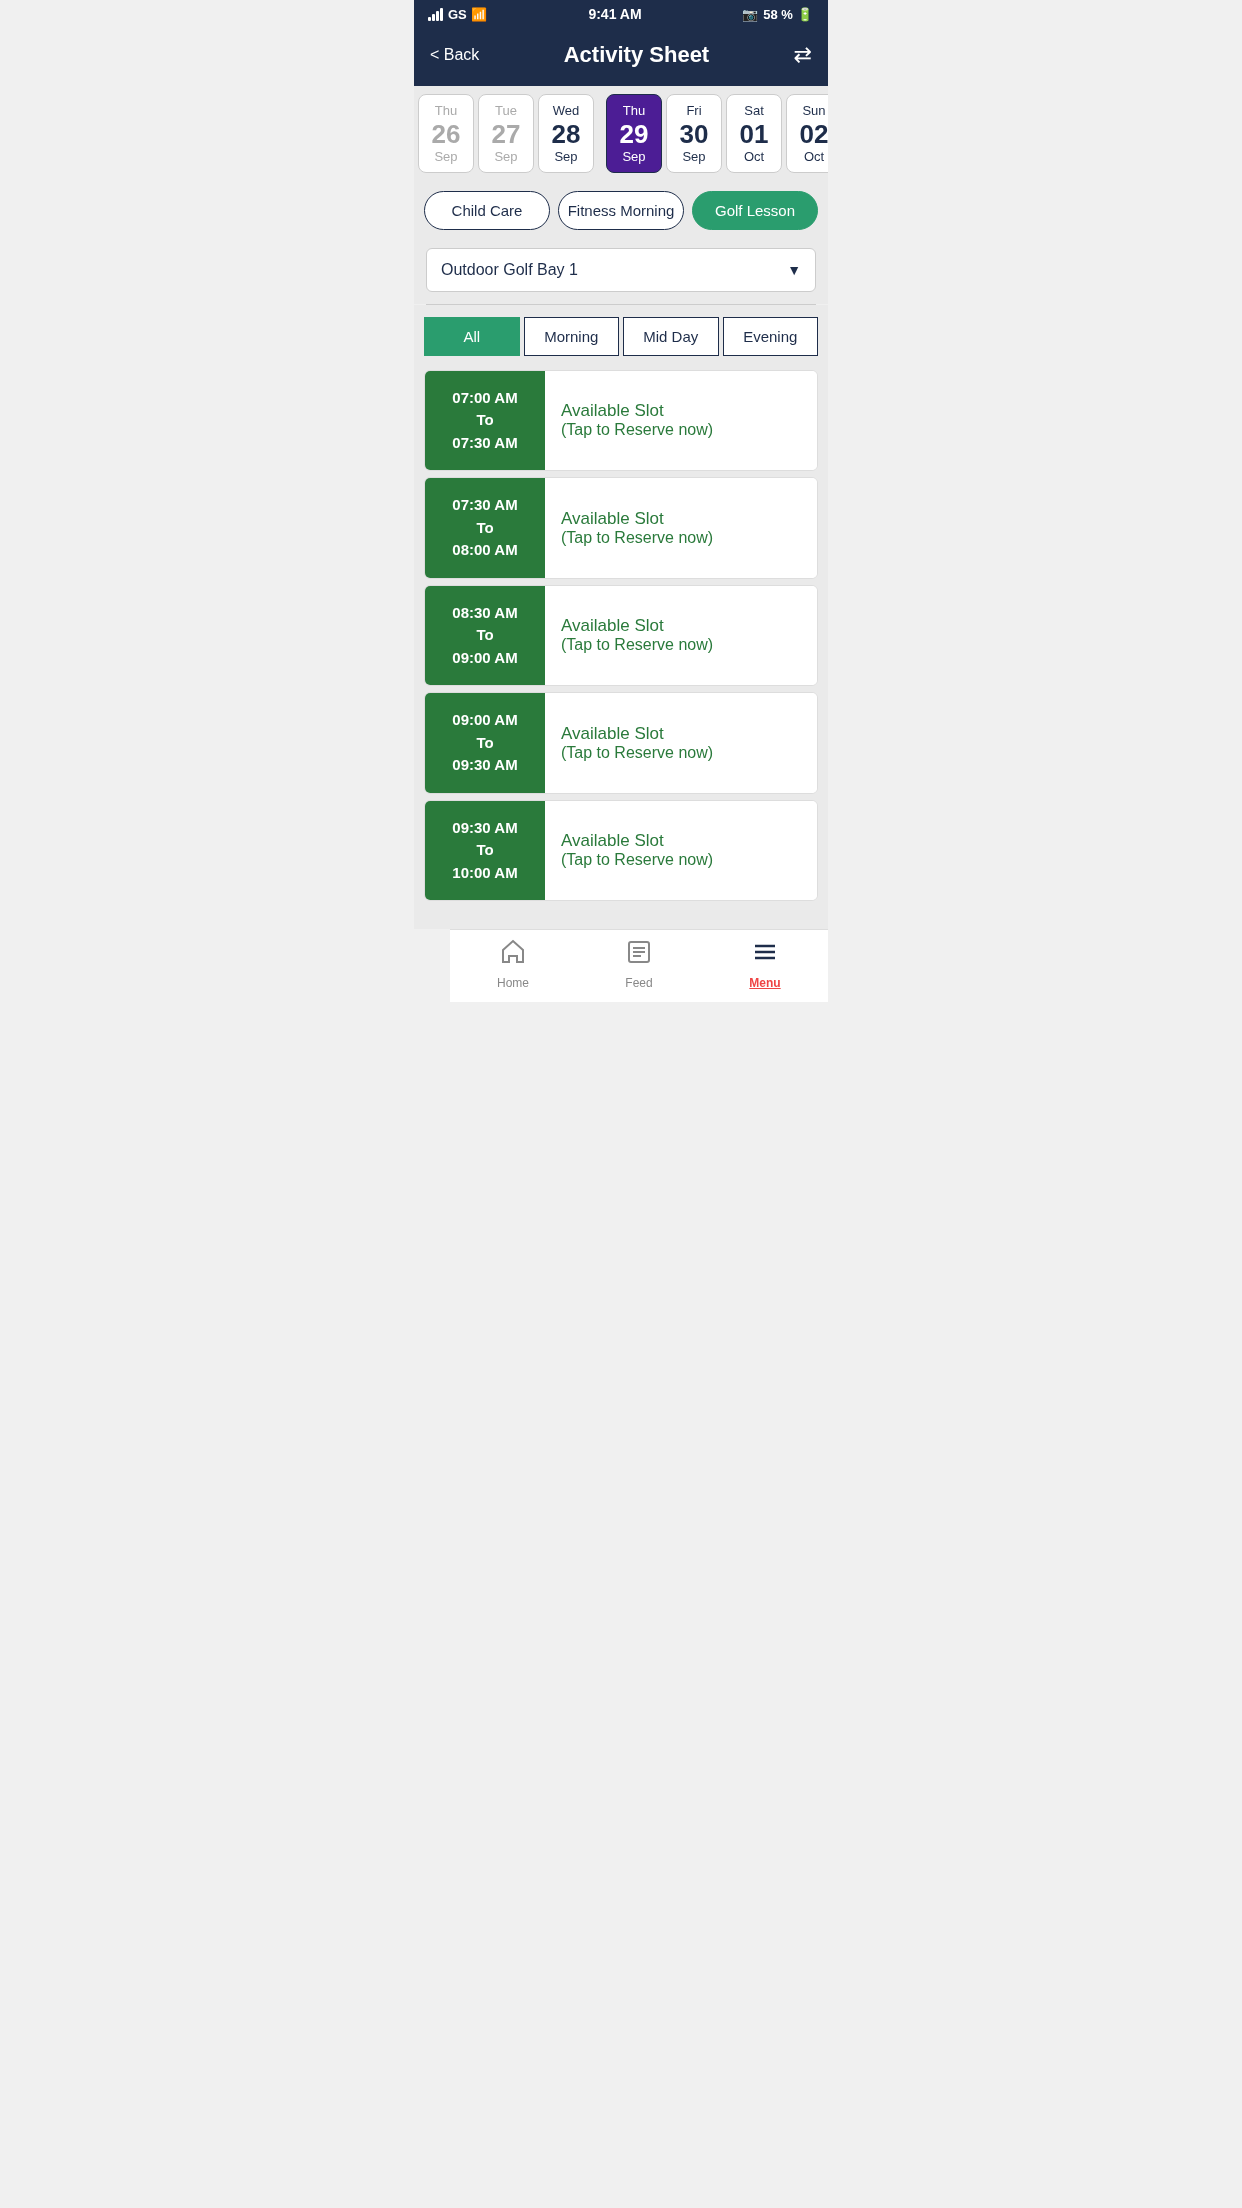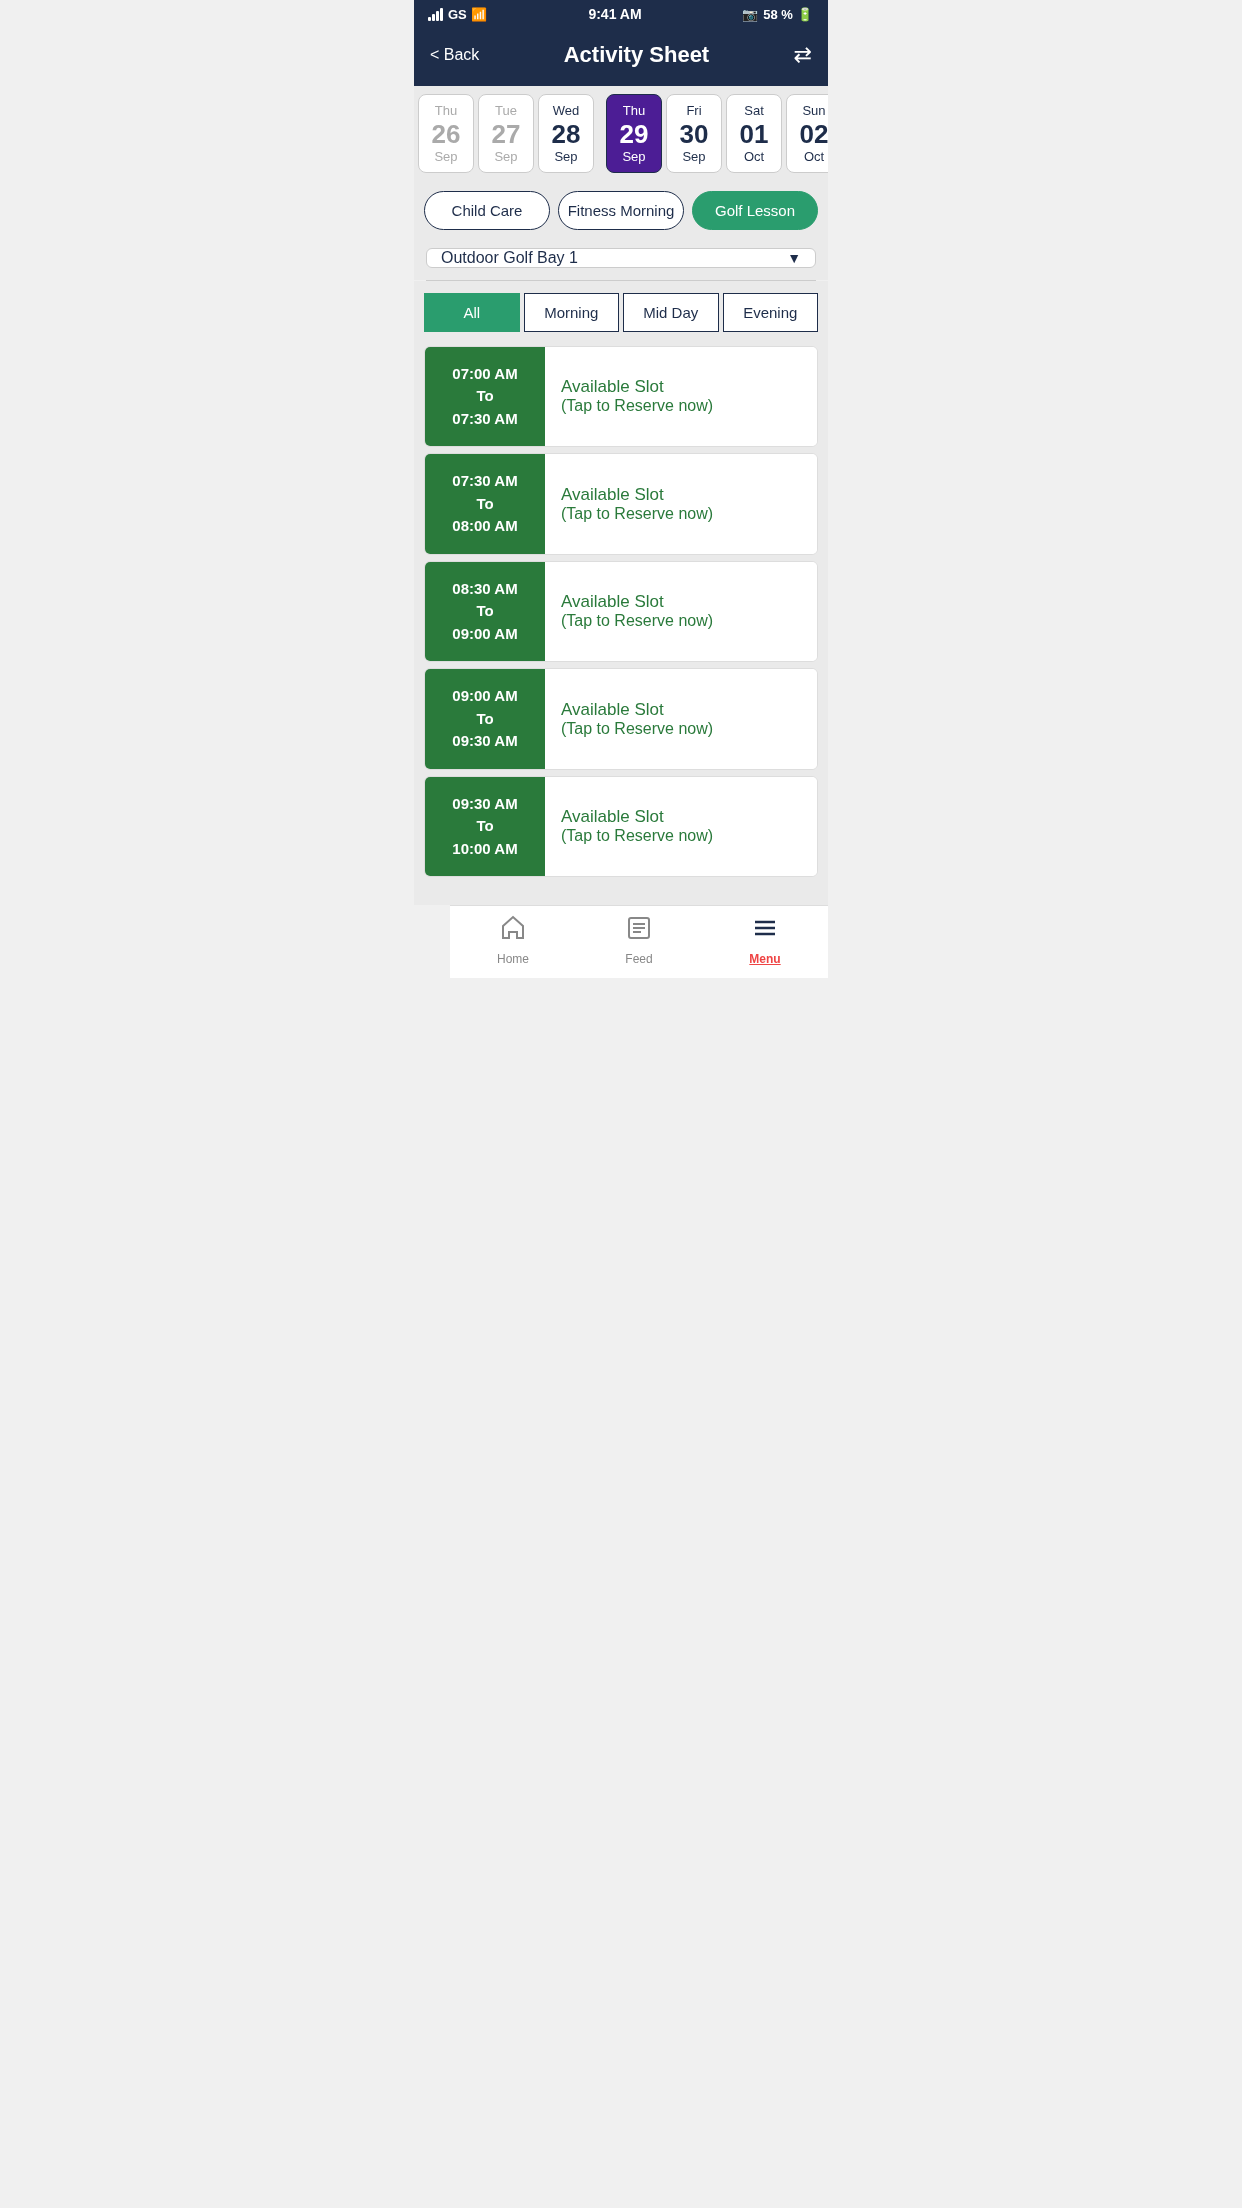--- a/index.html
+++ b/index.html
@@ -136,21 +136,21 @@
 
     
     .dropdown-row {
       background: #eaeaea;
       padding: 4px 12px 12px;
     }
     .dropdown {
       background: white;
       border: 1.5px solid #ccc;
       border-radius: 6px;
-      padding: 0 14px;
+      padding: 12px 14px;
       display: flex;
       justify-content: space-between;
       align-items: center;
       cursor: pointer;
       font-size: 16px;
       color: #1e2d4a;
       font-weight: 500;
     }
     .dropdown-arrow { font-size: 14px; color: #1e2d4a; }
 

